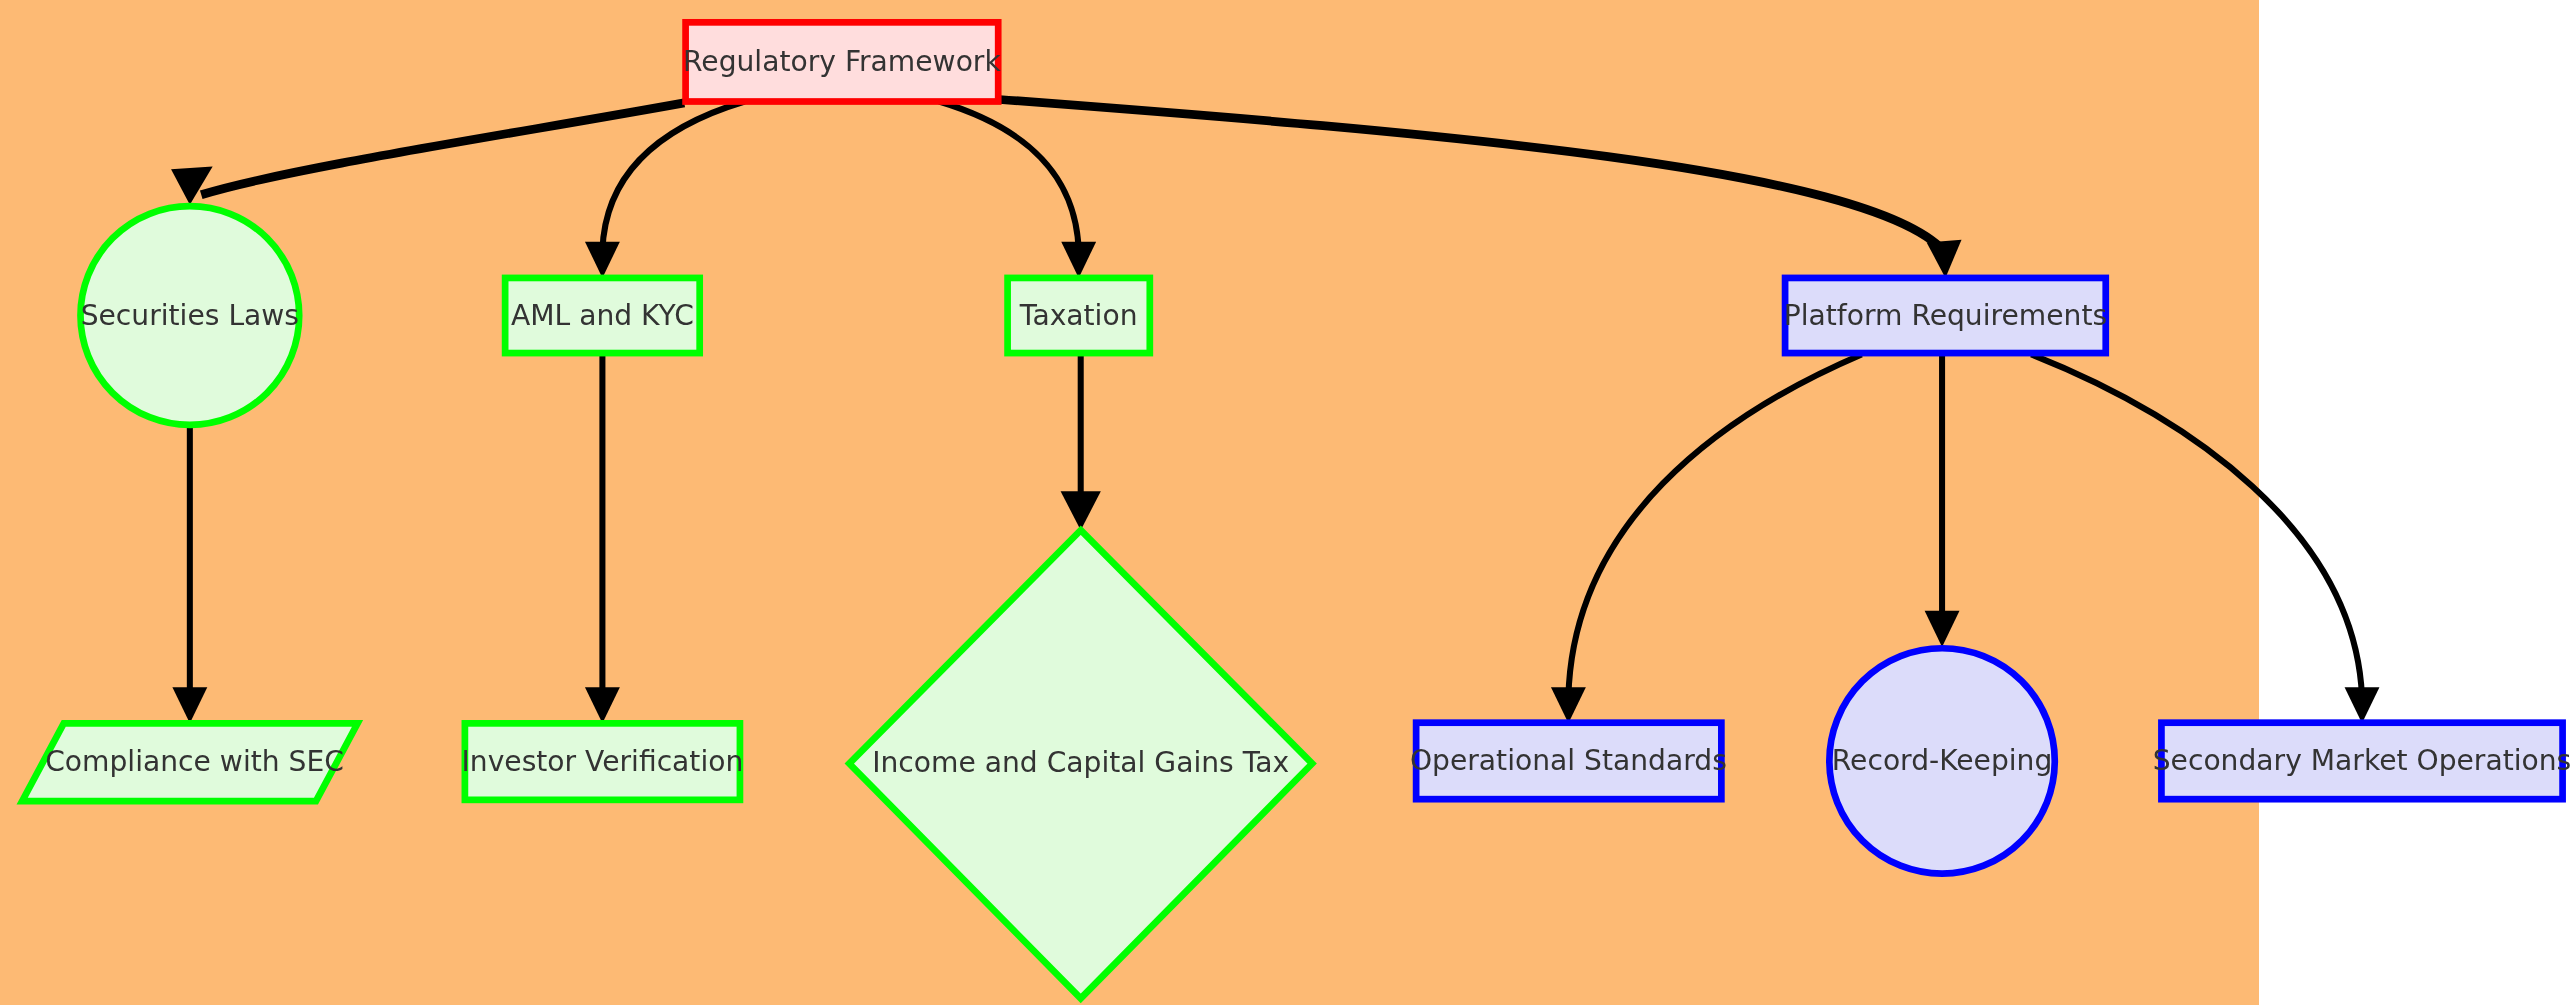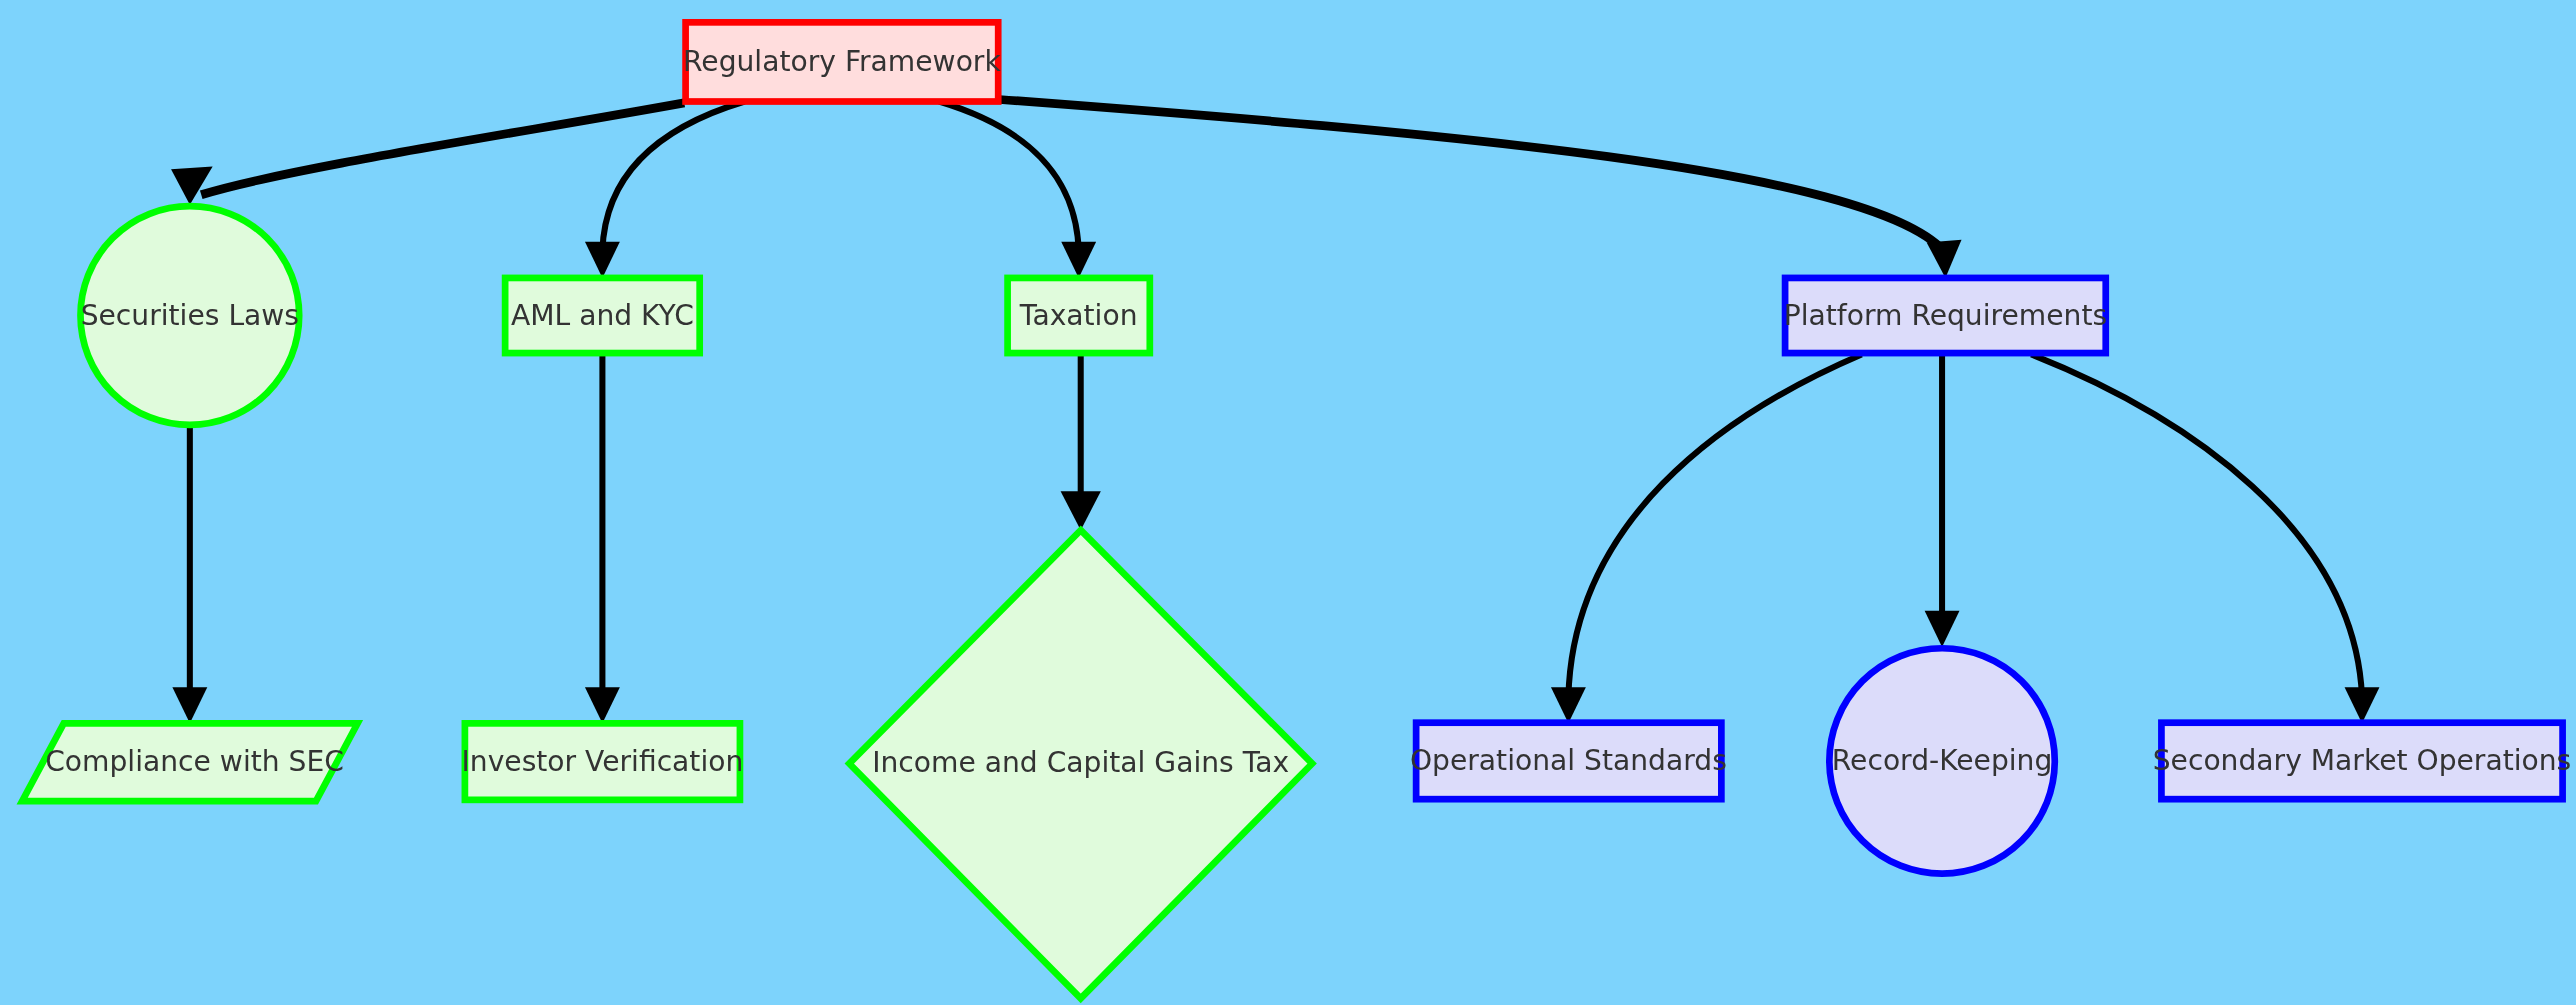--- a/index.html
+++ b/index.html
@@ -8,23 +8,23 @@
     background: #ffffff;
   }
   body {
     width: 2576px;
     height: 1006px;
     overflow: hidden;
     font-family: "DejaVu Sans", "Liberation Sans", sans-serif;
   }
   #flowchart-root {
     position: relative;
-    width: 2576px;
+    width: 2259px;
     height: 1006px;
-    background: #7dd3fc;
+    background: #fdba74;
   }
   svg.diagram {
     display: block;
     width: 2576px;
     height: 1006px;
   }
   .node-label {
     font-family: "DejaVu Sans", "Liberation Sans", sans-serif;
     font-size: 42px;
     fill: #333333;

